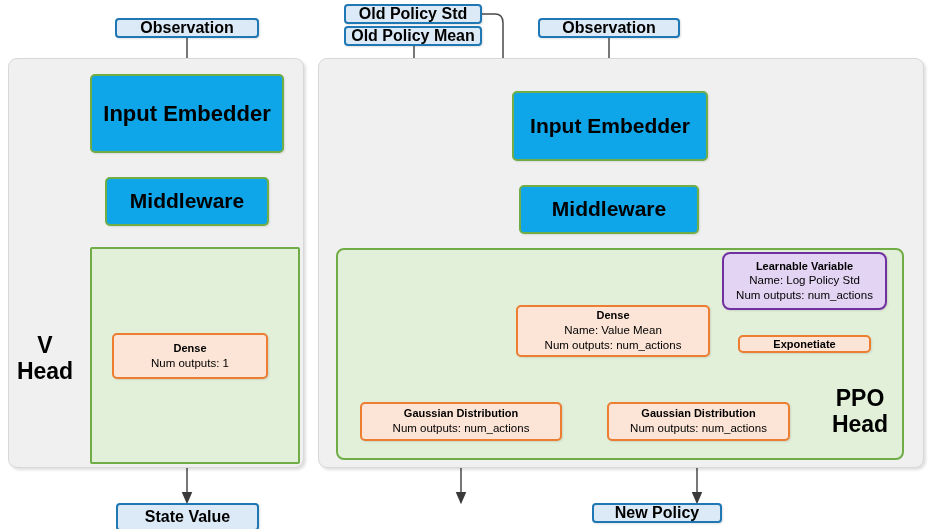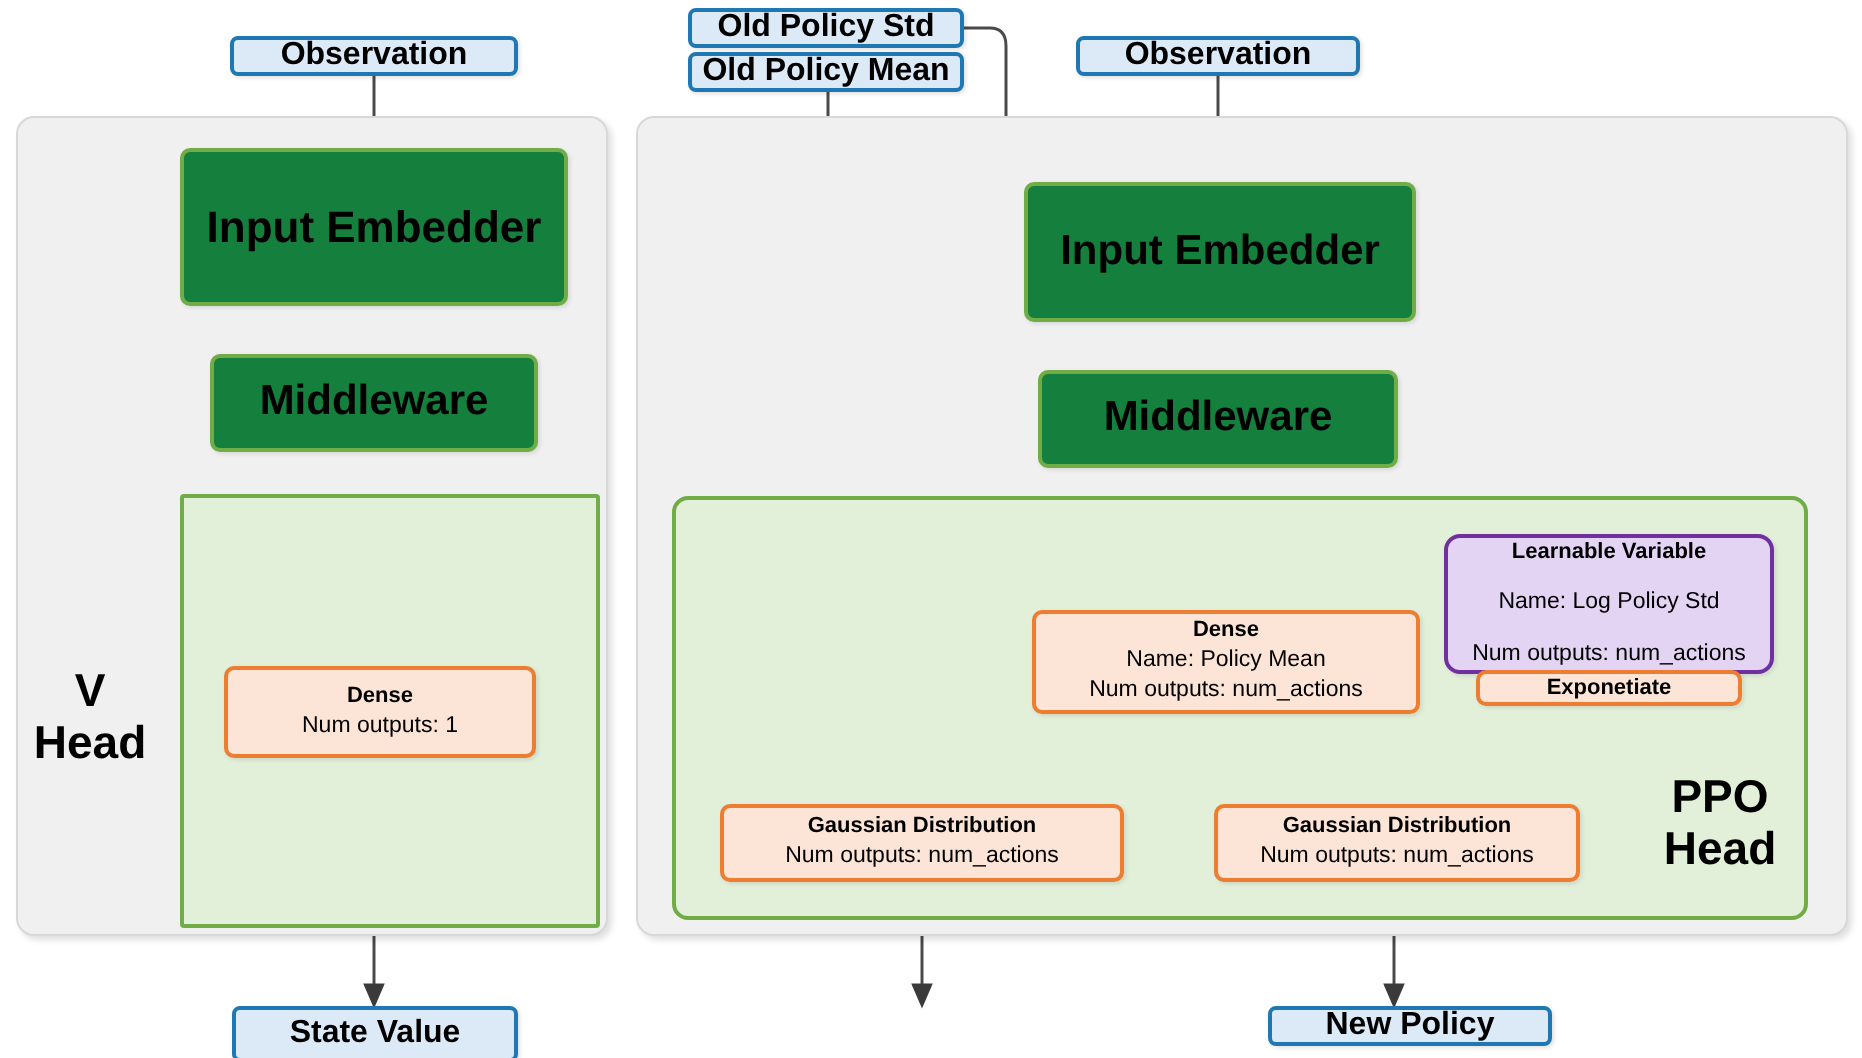--- a/index.html
+++ b/index.html
@@ -30,21 +30,21 @@
   
   .head-box {
     background: #e2efd9;
     border: 2px solid #70ad47;
     border-radius: 8px;
   }
   .head-box.square { border-radius: 2px; }
 
   
   .module-box {
-    background: #15803d;
+    background: #0ea5e9;
     border: 2px solid #70ad47;
     border-radius: 5px;
     display: flex;
     align-items: center;
     justify-content: center;
     box-shadow: 1px 1px 2px rgba(0,0,0,0.10);
   }
   .module-box .title {
     font-weight: bold;
     color: #000000;
@@ -201,40 +201,40 @@
   <div class="abs module-box" style="left:512px; top:91px; width:196px; height:70px;">
     <div class="title" style="font-size:21px;">Input Embedder</div>
   </div>
 
   <div class="abs module-box" style="left:519px; top:185px; width:180px; height:49px;">
     <div class="title" style="font-size:21px;">Middleware</div>
   </div>
 
   <div class="abs op-box" style="left:516px; top:305px; width:194px; height:52px;">
     <div class="ln1">Dense</div>
-    <div class="ln">Name: Policy Mean</div>
-    <div class="ln">Num outputs: num_actions</div>
-  </div>
-
-  <div class="abs var-box" style="left:722px; top:267px; width:165px; height:70px;justify-content:space-between;">
+    <div class="ln">Name: Value Mean</div>
+    <div class="ln">Num outputs: num_actions</div>
+  </div>
+
+  <div class="abs var-box" style="left:722px; top:252px; width:165px; height:58px;">
     <div class="ln1">Learnable Variable</div>
     <div class="ln">Name: Log Policy Std</div>
     <div class="ln">Num outputs: num_actions</div>
   </div>
 
   <div class="abs op-box" style="left:738px; top:335px; width:133px; height:18px;">
     <div class="ln1">Exponetiate</div>
   </div>
 
   <div class="abs op-box" style="left:360px; top:402px; width:202px; height:39px;">
     <div class="ln1">Gaussian Distribution</div>
     <div class="ln">Num outputs: num_actions</div>
   </div>
 
   <div class="abs op-box" style="left:607px; top:402px; width:183px; height:39px;">
     <div class="ln1">Gaussian Distribution</div>
     <div class="ln">Num outputs: num_actions</div>
   </div>
 
 
-  <div class="abs io-box" style="left:634px; top:503px; width:142px; height:20px;">New Policy</div>
+  <div class="abs io-box" style="left:592px; top:503px; width:130px; height:20px;">New Policy</div>
 
 </div>
 
 </body></html>

